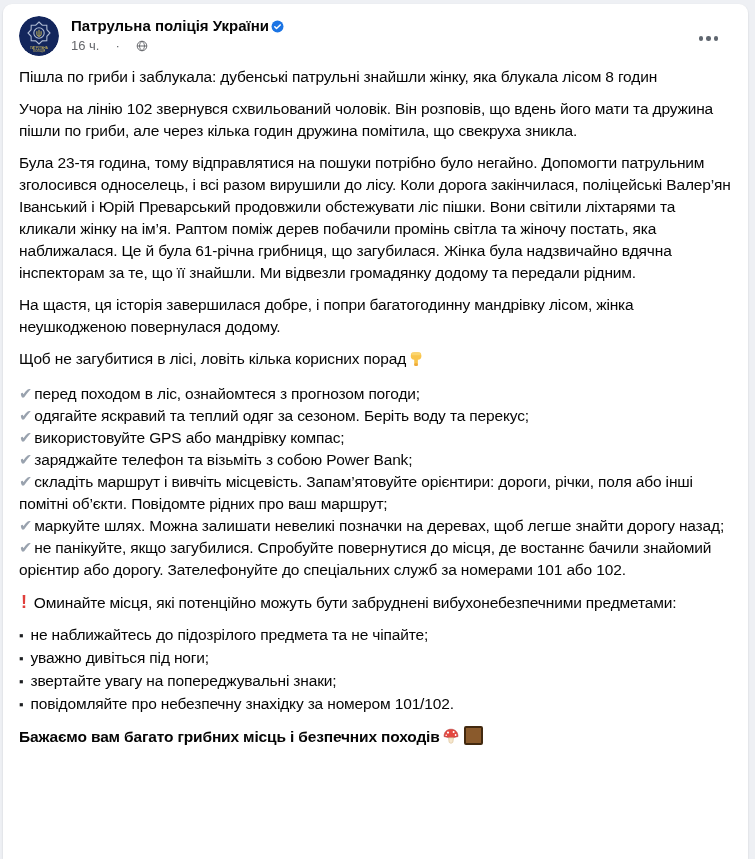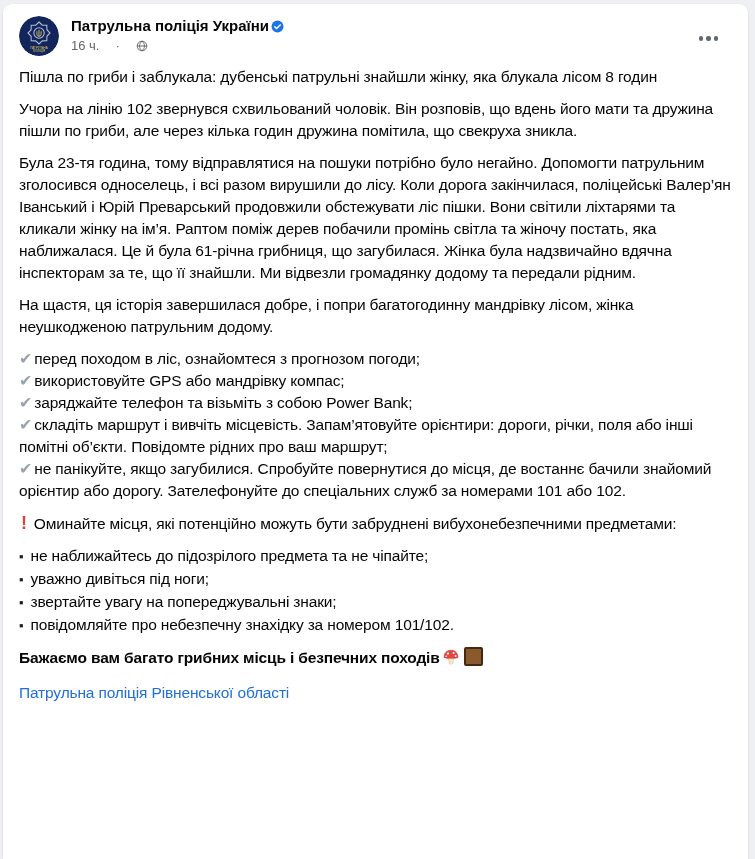--- a/index.html
+++ b/index.html
@@ -81,35 +81,51 @@
         <i></i>
         <i></i>
     </div>
   </div>
 
   <div class="content">
 
     <p>Пішла по гриби і заблукала: дубенські патрульні знайшли жінку, яка блукала лісом 8 годин</p>
     <p>Учора на лінію 102 звернувся схвильований чоловік. Він розповів, що вдень його мати та дружина пішли по гриби, але через кілька годин дружина помітила, що свекруха зникла.</p>
     <p>Була 23-тя година, тому відправлятися на пошуки потрібно було негайно. Допомогти патрульним зголосився односелець, і всі разом вирушили до лісу. Коли дорога закінчилася, поліцейські Валер’ян Іванський і Юрій Преварський продовжили обстежувати ліс пішки. Вони світили ліхтарями та кликали жінку на ім’я. Раптом поміж дерев побачили промінь світла та жіночу постать, яка наближалася. Це й була 61-річна грибниця, що загубилася. Жінка була надзвичайно вдячна інспекторам за те, що її знайшли. Ми відвезли громадянку додому та передали рідним.</p>
-    <p>На щастя, ця історія завершилася добре, і попри багатогодинну мандрівку лісом, жінка неушкодженою патрульним додому.</p>
+    <p>На щастя, ця історія завершилася добре, і попри багатогодинну мандрівку лісом, жінка неушкодженою повернулася додому.</p>
 
+    <p class="intro">
+      <span>Щоб не загубитися в лісі, ловіть кілька корисних порад</span><span class="inline-ico" style="display:inline-block;">
+        <svg width="16" height="16" viewBox="0 0 17 17">
+          <rect x="3" y="1.2" width="11.2" height="8" rx="3.6" fill="#f9c54d"></rect>
+          <rect x="3.6" y="1.6" width="10" height="3" rx="1.5" fill="#fbd56e"></rect>
+          <rect x="6.6" y="5.6" width="3.9" height="10.4" rx="1.95" fill="#f9c54d"></rect>
+          <rect x="6.6" y="13" width="3.9" height="3" rx="1.5" fill="#eeab3c"></rect>
+        </svg>
+      </span>
+    </p>
 
     <div class="para">
       <div class="tip">
         <span class="check">✔</span><span>перед походом в ліс, ознайомтеся з прогнозом погоди;</span>
+      </div>
+      <div class="tip">
+        <span class="check">✔</span><span>одягайте яскравий та теплий одяг за сезоном. Беріть воду та перекус;</span>
       </div>
       <div class="tip">
         <span class="check">✔</span><span>використовуйте GPS або мандрівку компас;</span>
       </div>
       <div class="tip">
         <span class="check">✔</span><span>заряджайте телефон та візьміть з собою Power Bank;</span>
       </div>
       <div class="tip">
         <span class="check">✔</span><span>складіть маршрут і вивчіть місцевість. Запам’ятовуйте орієнтири: дороги, річки, поля або інші помітні об’єкти. Повідомте рідних про ваш маршрут;</span>
+      </div>
+      <div class="tip">
+        <span class="check">✔</span><span>маркуйте шлях. Можна залишати невеликі позначки на деревах, щоб легше знайти дорогу назад;</span>
       </div>
       <div class="tip">
         <span class="check">✔</span><span>не панікуйте, якщо загубилися. Спробуйте повернутися до місця, де востаннє бачили знайомий орієнтир або дорогу. Зателефонуйте до спеціальних служб за номерами 101 або 102.</span>
       </div>
     </div>
 
     <p class="warn">
       <span class="excl">!</span><span>Оминайте місця, які потенційно можуть бути забруднені вибухонебезпечними предметами:</span>
     </p>
 
@@ -134,18 +150,15 @@
           <path d="M2 9.6 C2 4.8 5 2.2 9 2.2 S16 4.8 16 9.6 Q9 12 2 9.6 Z" fill="#e4473f" stroke="#a83232" stroke-width="0.5"></path>
           <circle cx="6" cy="5.6" r="1.1" fill="#fff"></circle>
           <circle cx="11.6" cy="4.9" r="1" fill="#fff"></circle>
           <circle cx="13.6" cy="8" r="0.9" fill="#fff"></circle>
           <circle cx="4.2" cy="8.3" r="0.8" fill="#fff"></circle>
           <path d="M6.6 10.8h4.8l-0.4 3.8c-0.1 1-0.9 1.6-2 1.6s-1.9-0.6-2-1.6z" fill="#f6e7cd" stroke="#cfae7e" stroke-width="0.5"></path>
         </svg>
       </span><span class="brown-square"></span>
     </p>
 
-    <div>
-      <a class="footer-link">Патрульна поліція Рівненської області</a>
-    </div>
 
   </div>
 </div>
 
 </body></html>

